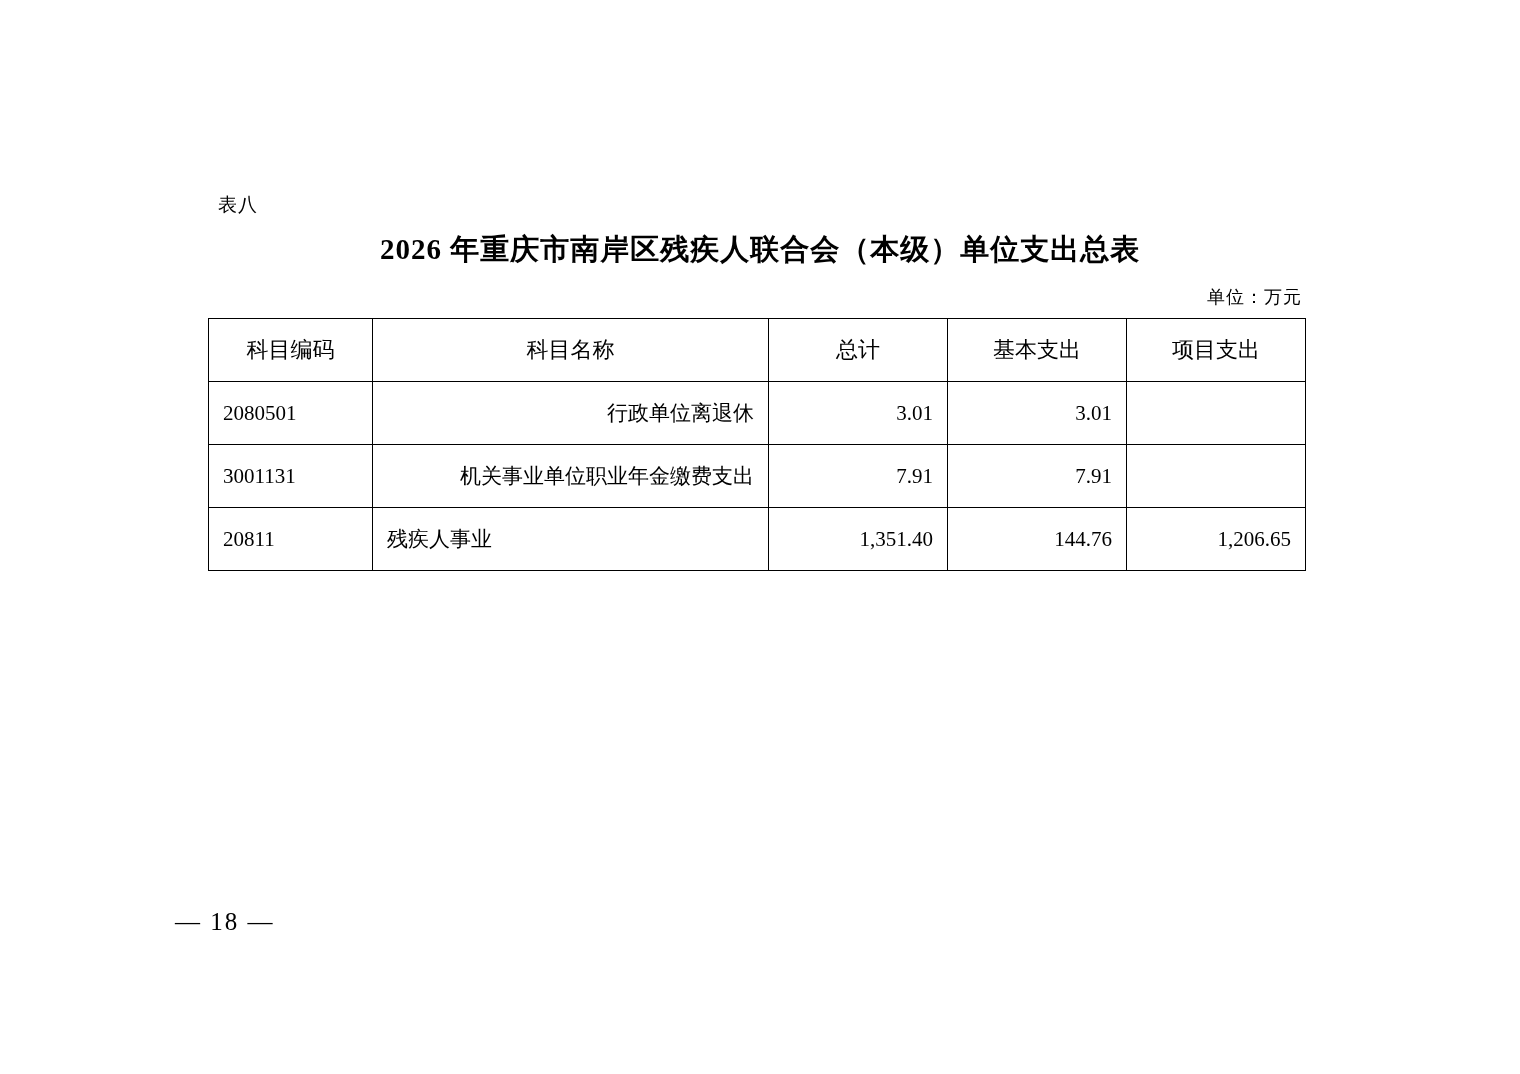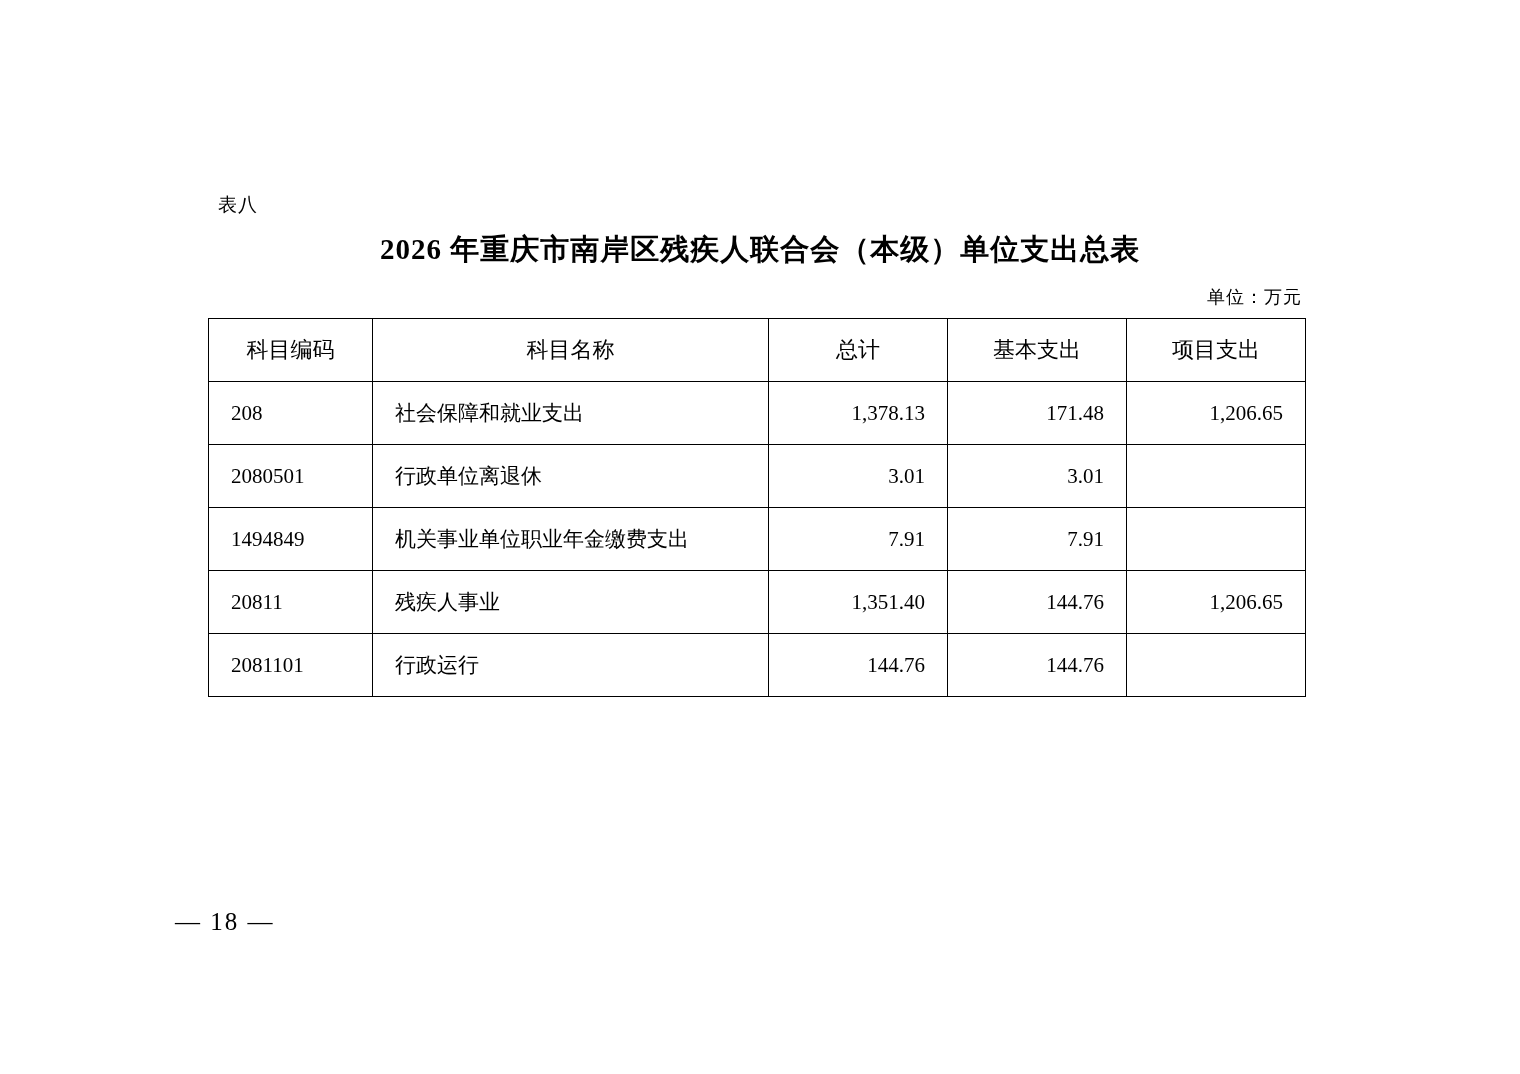--- a/index.html
+++ b/index.html
@@ -52,21 +52,21 @@
   }
   table.main {
     border-collapse: collapse;
     width: 1097px;
     table-layout: fixed;
   }
   table.main td, table.main th {
     border: 1px solid #000000;
     font-size: 21px;
     font-weight: normal;
-    padding: 0 22px;
+    padding: 0 14px;
     height: 62px;
     vertical-align: middle;
   }
   table.main th {
     text-align: center;
     font-size: 22px;
   }
   .c-code { width: 164px; }
   .c-name { width: 396px; }
   .c-num  { width: 179px; }
@@ -81,21 +81,21 @@
     text-align: center;
     font-weight: bold;
     font-size: 22px;
   }
   
   .ind-0 { padding-left: 14px; }
   .ind-1 { padding-left: 36px; }
   .ind-2 { padding-left: 52px; }
   .name-0 { padding-left: 18px; text-align: left; }
   .name-1 { padding-left: 42px; text-align: left; }
-  .name-2 { padding-left: 52px; text-align: left; }
+  .name-2 { padding-left: 52px; text-align: right; }
 
   .page-number {
     position: absolute;
     left: 175px;
     top: 908px;
     font-size: 25px;
     letter-spacing: 2px;
   }
 </style>
 </head>
@@ -121,54 +121,40 @@
       <thead>
         <tr>
           <th>科目编码</th>
           <th>科目名称</th>
           <th>总计</th>
           <th>基本支出</th>
           <th>项目支出</th>
         </tr>
       </thead>
       <tbody id="tbody">
-      <tr>
-            <td class="cell-left ind-0">208</td>
-            <td class="name-0">社会保障和就业支出</td>
-            <td class="cell-right">1,378.13</td>
-            <td class="cell-right">171.48</td>
-            <td class="cell-right">1,206.65</td>
-          </tr>
           <tr>
             <td class="cell-left ind-2">2080501</td>
             <td class="name-2">行政单位离退休</td>
             <td class="cell-right">3.01</td>
             <td class="cell-right">3.01</td>
             <td class="cell-right"></td>
           </tr>
           <tr>
-            <td class="cell-left ind-2">1494849</td>
+            <td class="cell-left ind-2">3001131</td>
             <td class="name-2">机关事业单位职业年金缴费支出</td>
             <td class="cell-right">7.91</td>
             <td class="cell-right">7.91</td>
             <td class="cell-right"></td>
           </tr>
           <tr>
             <td class="cell-left ind-1">20811</td>
             <td class="name-1">残疾人事业</td>
             <td class="cell-right">1,351.40</td>
             <td class="cell-right">144.76</td>
             <td class="cell-right">1,206.65</td>
           </tr>
-          <tr>
-            <td class="cell-left ind-2">2081101</td>
-            <td class="name-2">行政运行</td>
-            <td class="cell-right">144.76</td>
-            <td class="cell-right">144.76</td>
-            <td class="cell-right"></td>
-          </tr>
         </tbody>
     </table>
   </div>
 
   <div class="page-number">— 18 —</div>
 
 </div>
 
 </body></html>

